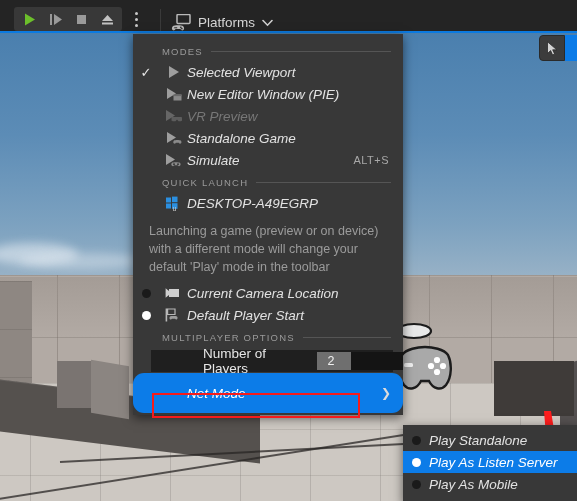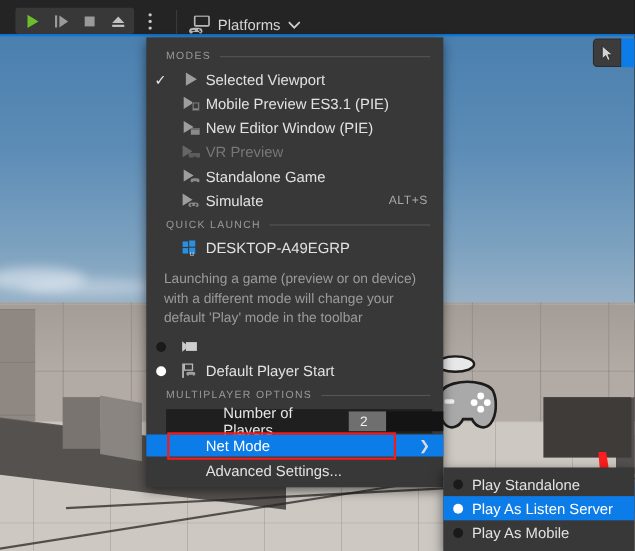--- a/index.html
+++ b/index.html
@@ -127,36 +127,36 @@
     box-shadow: 0 3px 10px rgba(0,0,0,.55);
     padding: 6px 0 2px 0;
     font-size: 13px; color: #e0e0e0;
   }
   .section {
     display: flex; align-items: center; gap: 8px;
     padding: 6px 12px 4px 18px;
   }
   .section-label {
     font-size: 9.5px; letter-spacing: 1.2px; color: #9a9a9a;
-    text-transform: uppercase; white-space: nowrap;
+    text-transform: uppercase; white-space: nowrap; margin-left: 11px;
   }
   .section-rule { flex: 1; height: 1px; background: #555; }
 
   .mi {
     display: flex; align-items: center; height: 22px;
     padding: 0 10px 0 0; position: relative;
   }
   .mi-check { width: 26px; display: flex; justify-content: center; align-items: center;
               color: #e8e8e8; font-size: 13px; }
   .mi-radio { width: 26px; display: flex; justify-content: center; align-items: center; }
   .mi-radio i { width: 9px; height: 9px; border-radius: 50%; background: #1a1a1a; display: block; }
   .mi-radio.on i { background: #ffffff; }
   .mi-icon { width: 28px; display: flex; justify-content: center; align-items: center; }
   .mi-icon svg { display: block; }
-  .mi-label { flex: 1; font-size: 13.5px; color: #e2e2e2; white-space: nowrap; }
+  .mi-label { flex: 1; font-size: 13.5px; color: #e2e2e2; white-space: nowrap; font-style: italic; }
   .mi-shortcut { font-size: 11px; color: #a8a8a8; letter-spacing: .5px; padding-right: 4px; }
   .mi.disabled .mi-label { color: #777; }
   .mi.disabled .mi-icon { opacity: .45; }
   .mi.highlight { background: #0c7ce8; }
   .mi.highlight .mi-label { color: #fff; }
   .mi-arrow { color: #dcdcdc; font-size: 12px; padding-right: 2px; }
 
   .note {
     padding: 8px 16px 6px 16px; font-size: 12.5px; color: #9b9b9b; line-height: 1.45;
   }
@@ -296,31 +296,20 @@
     <div class="mi">
       <span class="mi-check">✓</span>
       <span class="mi-icon">
         <svg width="15" height="14" viewBox="0 0 15 14">
             <path d="M3 1 L13 7 L3 13 Z" fill="#9e9e9e"></path>
           </svg>
       </span>
       <span class="mi-label">Selected Viewport</span>
     </div>
 
-    <div class="mi">
-      <span class="mi-check"></span>
-      <span class="mi-icon">
-        <svg width="17" height="14" viewBox="0 0 17 14">
-          <path d="M2 1 L11 6.5 L2 12 Z" fill="#9e9e9e"></path>
-          <rect x="10" y="6" width="6" height="7.5" fill="#8a8a8a" stroke="#555" stroke-width="0.7"></rect>
-          <rect x="11" y="7" width="4" height="4.5" fill="#3a3a3a"></rect>
-        </svg>
-      </span>
-      <span class="mi-label">Mobile Preview ES3.1 (PIE)</span>
-    </div>
 
     <div class="mi">
       <span class="mi-check"></span>
       <span class="mi-icon">
         <svg width="17" height="14" viewBox="0 0 17 14">
           <path d="M2 1 L11 6.5 L2 12 Z" fill="#9e9e9e"></path>
           <rect x="8.5" y="7.5" width="8" height="6" fill="#8a8a8a"></rect>
           <rect x="8.5" y="7.5" width="8" height="1.6" fill="#6a6a6a"></rect>
         </svg>
       </span>
@@ -388,20 +377,21 @@
     <div class="mi">
       <span class="mi-radio">
           <i></i>
         </span>
       <span class="mi-icon">
         <svg width="17" height="12" viewBox="0 0 17 12">
           <rect x="4" y="2" width="10" height="8" fill="#cfcfcf"></rect>
           <path d="M4 4 L0.6 1.2 L0.6 10.8 L4 8 Z" fill="#cfcfcf"></path>
         </svg>
       </span>
+      <span class="mi-label">Current Camera Location</span>
     </div>
 
     <div class="mi">
       <span class="mi-radio on">
           <i></i>
         </span>
       <span class="mi-icon">
         <svg width="18" height="14" viewBox="0 0 18 14">
           <rect x="1.6" y="0.5" width="1.6" height="13" fill="#b7b7b7"></rect>
           <path d="M3.6 1 L11 1 L11 6.5 L3.6 6.5 Z" fill="none" stroke="#b7b7b7" stroke-width="1.2"></path>
@@ -418,32 +408,27 @@
 
     <div class="numrow">
       <div class="numrow-bg"></div>
       <span class="numrow-label">Number of Players</span>
       <div class="numfield">
         <div class="numfill"></div>
         <span class="numval">2</span>
       </div>
     </div>
 
-    <div class="mi highlight" style="height:20px;">
+    <div class="mi highlight" style="height:40px;border-radius:11px;">
       <span class="mi-check"></span>
       <span class="mi-icon"></span>
       <span class="mi-label">Net Mode</span>
       <span class="mi-arrow">❯</span>
     </div>
 
-    <div class="mi" style="height:26px;">
-      <span class="mi-check"></span>
-      <span class="mi-icon"></span>
-      <span class="mi-label">Advanced Settings...</span>
-    </div>
   </div>
 
   <div class="redbox"></div>
 
   <div class="submenu">
     <div class="mi">
       <span class="mi-radio">
           <i></i>
         </span>
       <span class="mi-label">Play Standalone</span>

